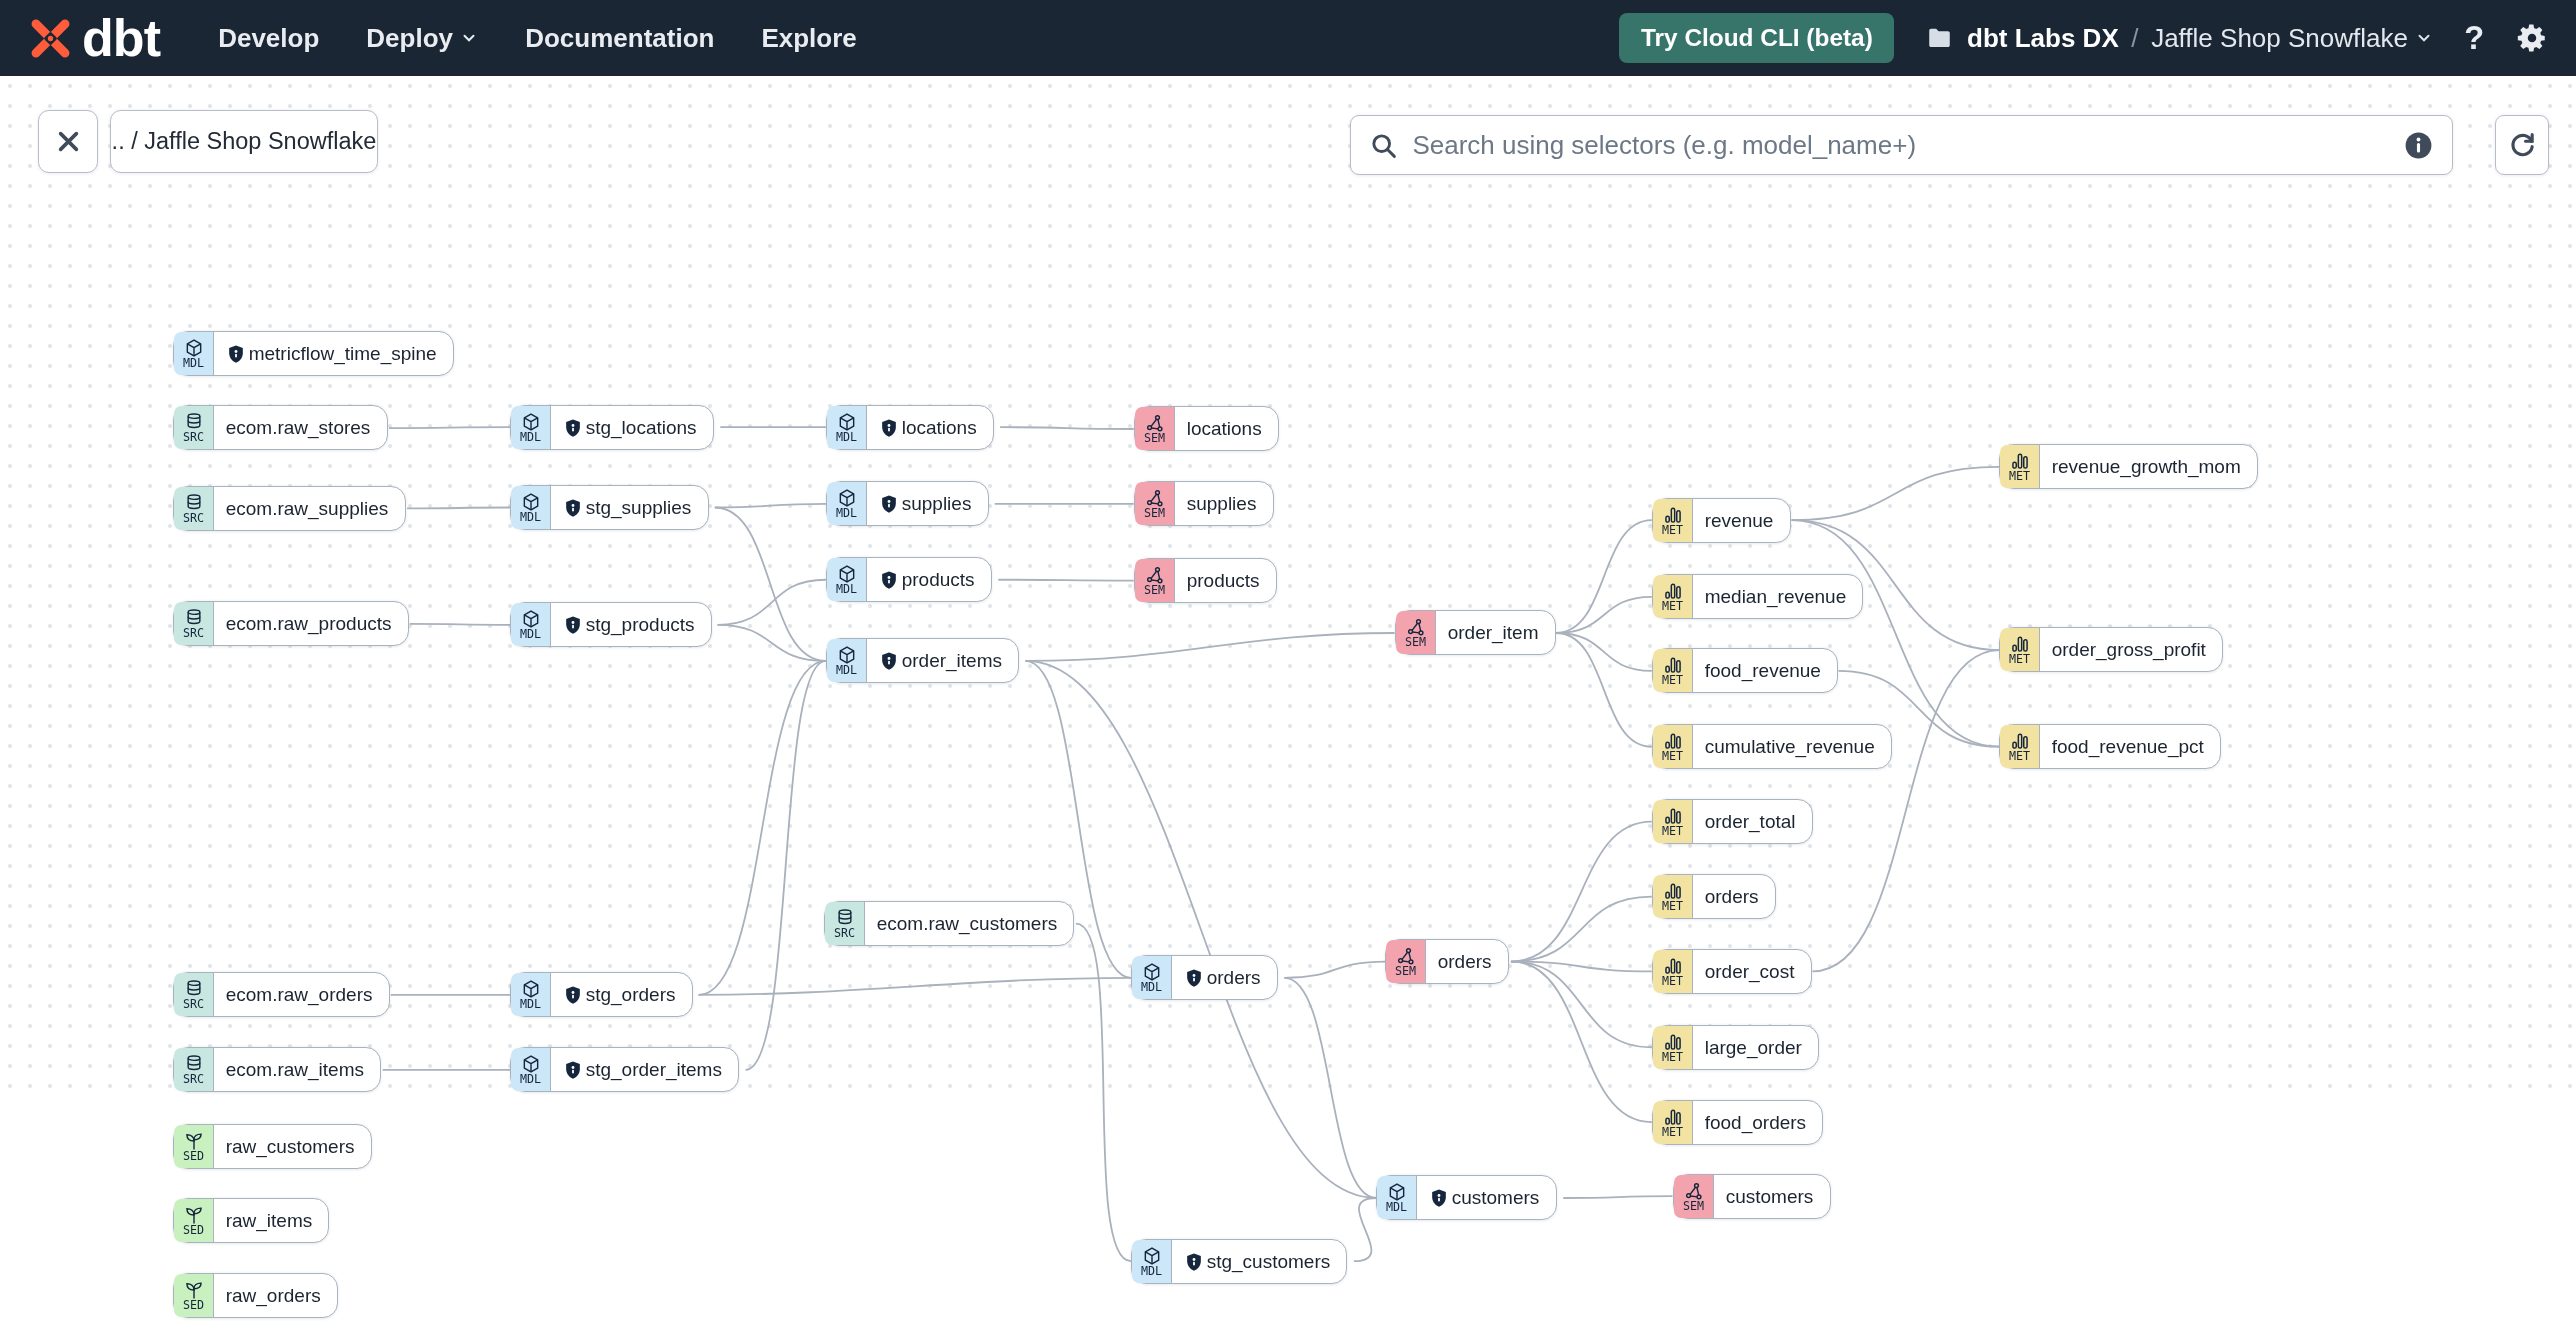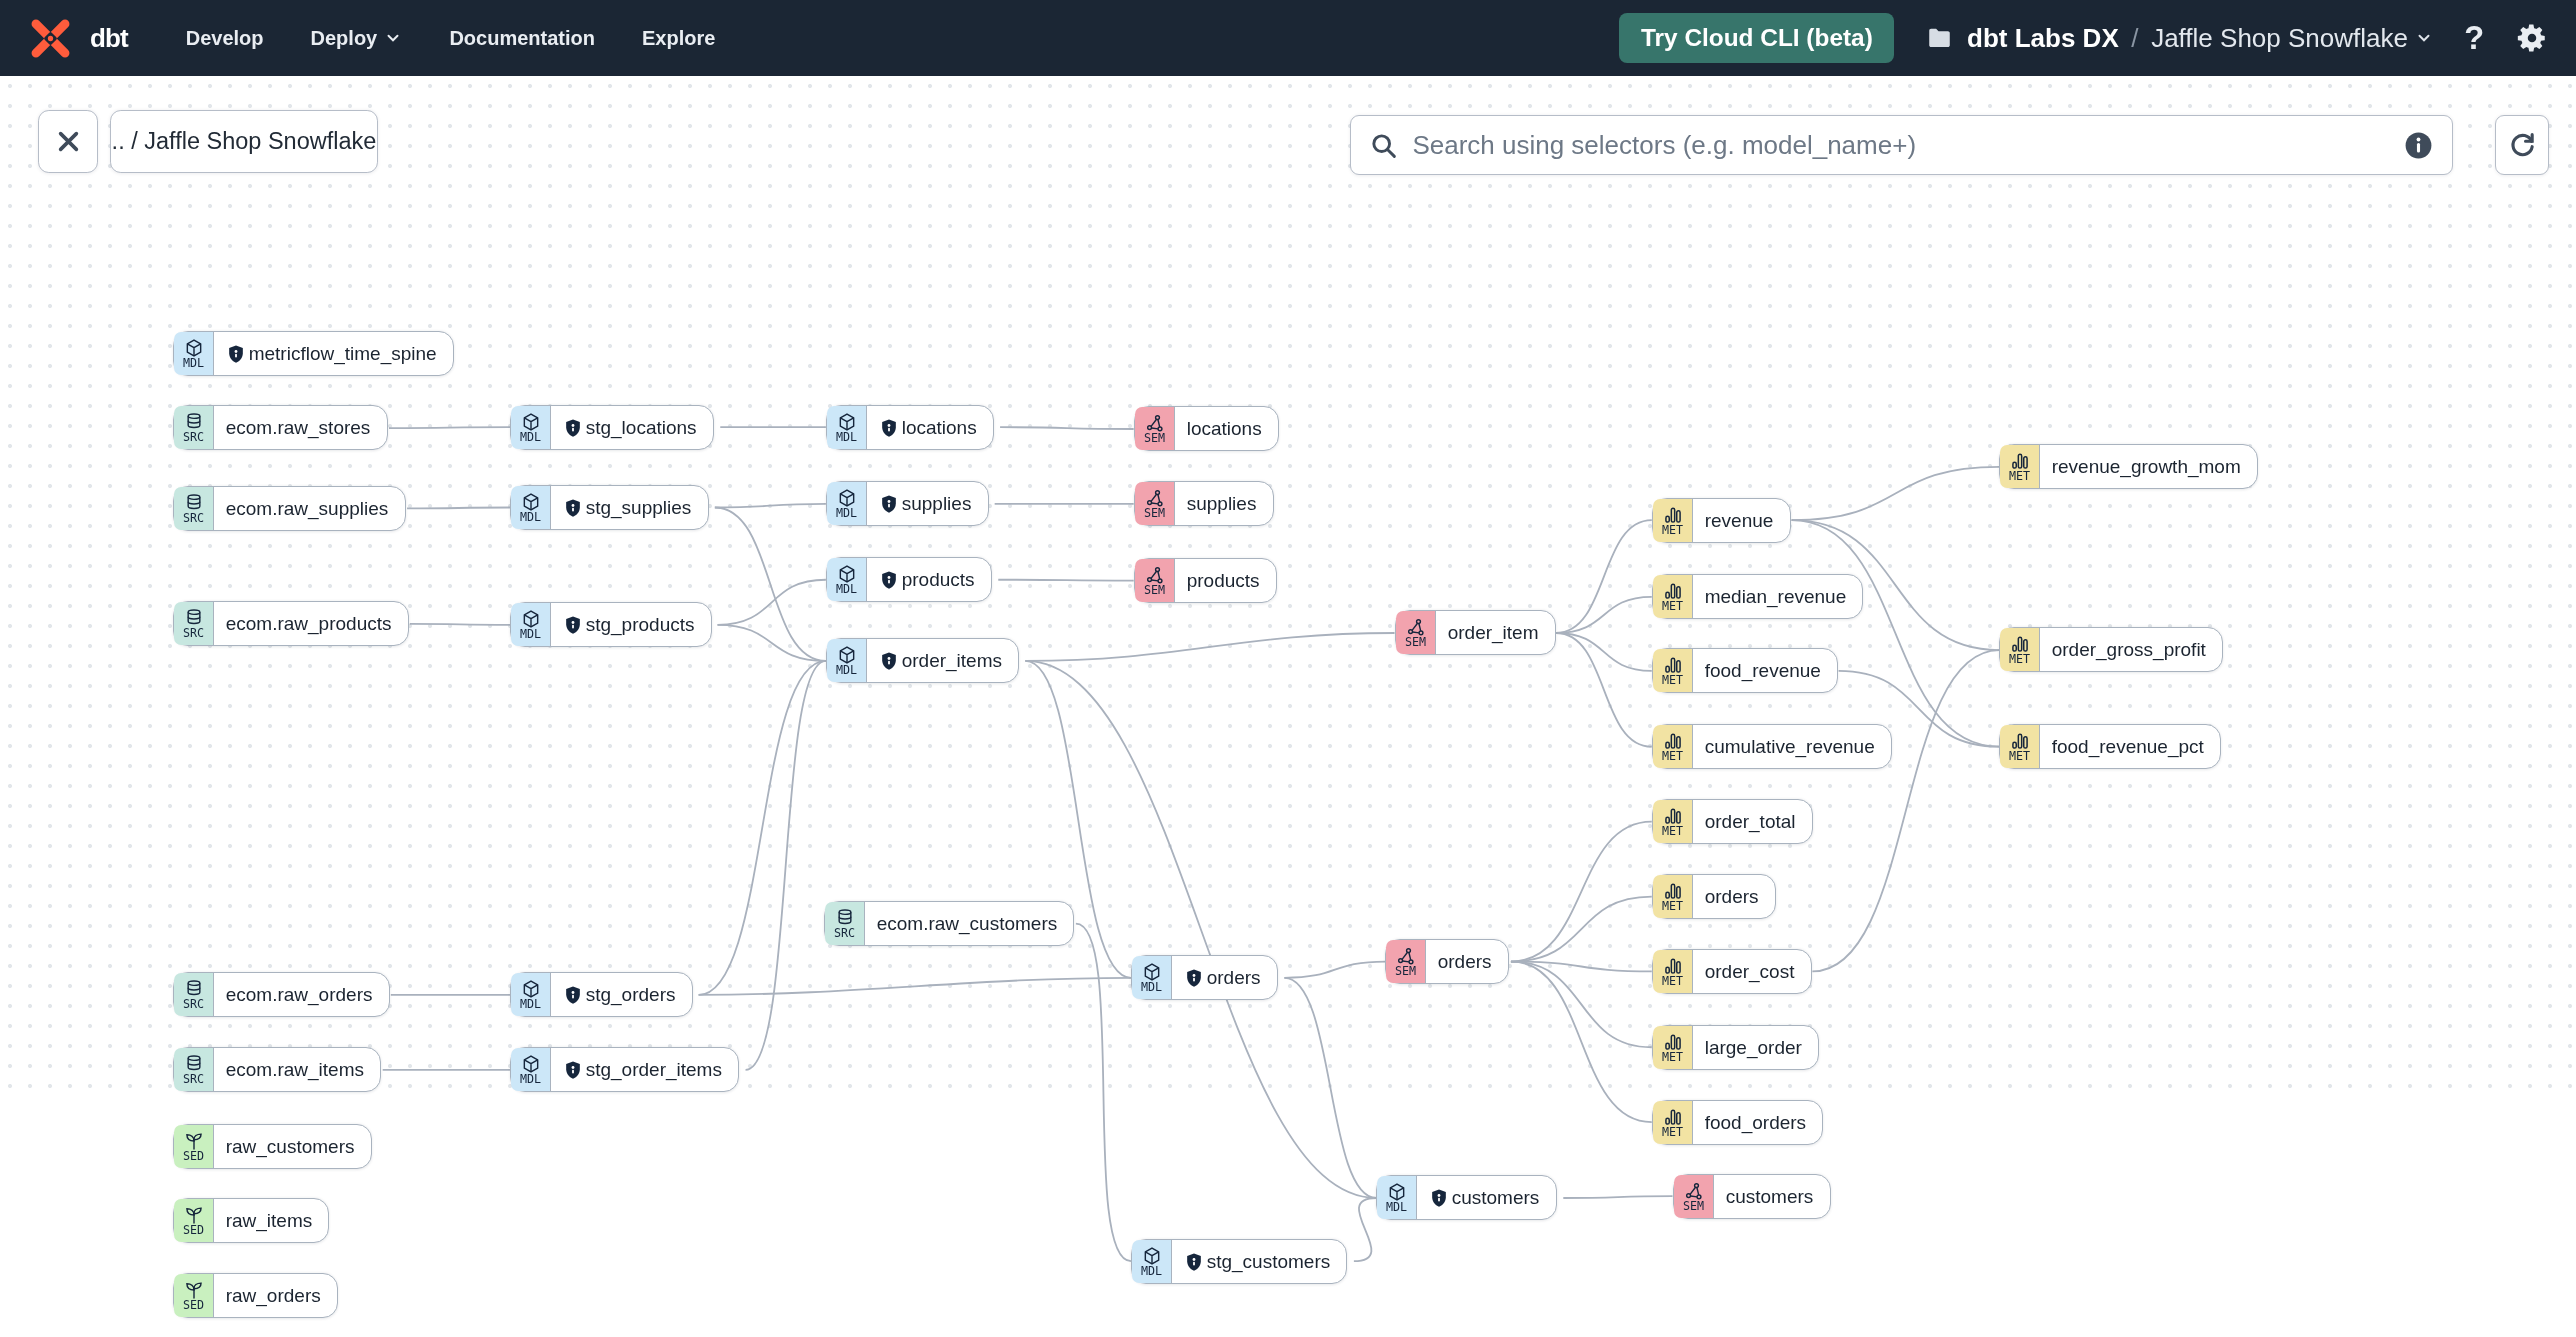--- a/index.html
+++ b/index.html
@@ -3,23 +3,23 @@
 <meta charset="utf-8">
 <style>
   * { margin:0; padding:0; box-sizing:border-box; }
   html,body { width:2576px; height:1338px; overflow:hidden; background:#fff;
               font-family:"Liberation Sans", sans-serif; }
 
   
   .topnav { position:absolute; left:0; top:0; width:2576px; height:76px;
             background:var(--topnav-bg,#1b2634); display:flex; align-items:center; z-index:30; }
   .logo-wrap { display:flex; align-items:center; margin-left:27px; cursor:pointer; }
-  .logo-text { color:#fff; font-size:26px; font-weight:700; letter-spacing:-0.9px; margin-left:16px; }
+  .logo-text { color:#fff; font-size:52px; font-weight:700; letter-spacing:-0.9px; margin-left:8px; }
   .nav-items { display:flex; align-items:center; margin-left:58px; gap:47px; }
-  .nav-item { color:#e9edf2; font-size:20px; font-weight:600; display:flex; align-items:center; gap:7.2px; cursor:pointer; }
+  .nav-item { color:#e9edf2; font-size:26px; font-weight:600; display:flex; align-items:center; gap:7.2px; cursor:pointer; }
   .topnav-right { margin-left:auto; display:flex; align-items:center; margin-right:27px; gap:31px; }
   .cta-btn { background:var(--cta-teal,#37756b); color:#fff; border:none; border-radius:8.1px;
              font-size:24.4px; font-weight:600; padding:10.8px 21.7px; font-family:inherit; cursor:pointer; }
   .account-group { display:flex; align-items:center; gap:12.6px; cursor:pointer; }
   .account-name { color:#fff; font-size:26px; font-weight:700; }
   .account-sep { color:#8a95a3; font-size:26px; }
   .project-name { color:#e3e8ee; font-size:26px; font-weight:400; display:flex; align-items:center; gap:7.2px; }
   .icon-btn { background:none; border:none; cursor:pointer; display:flex; align-items:center; }
   .help-glyph { color:#e9edf2; font-size:32.5px; font-weight:700; }
 

